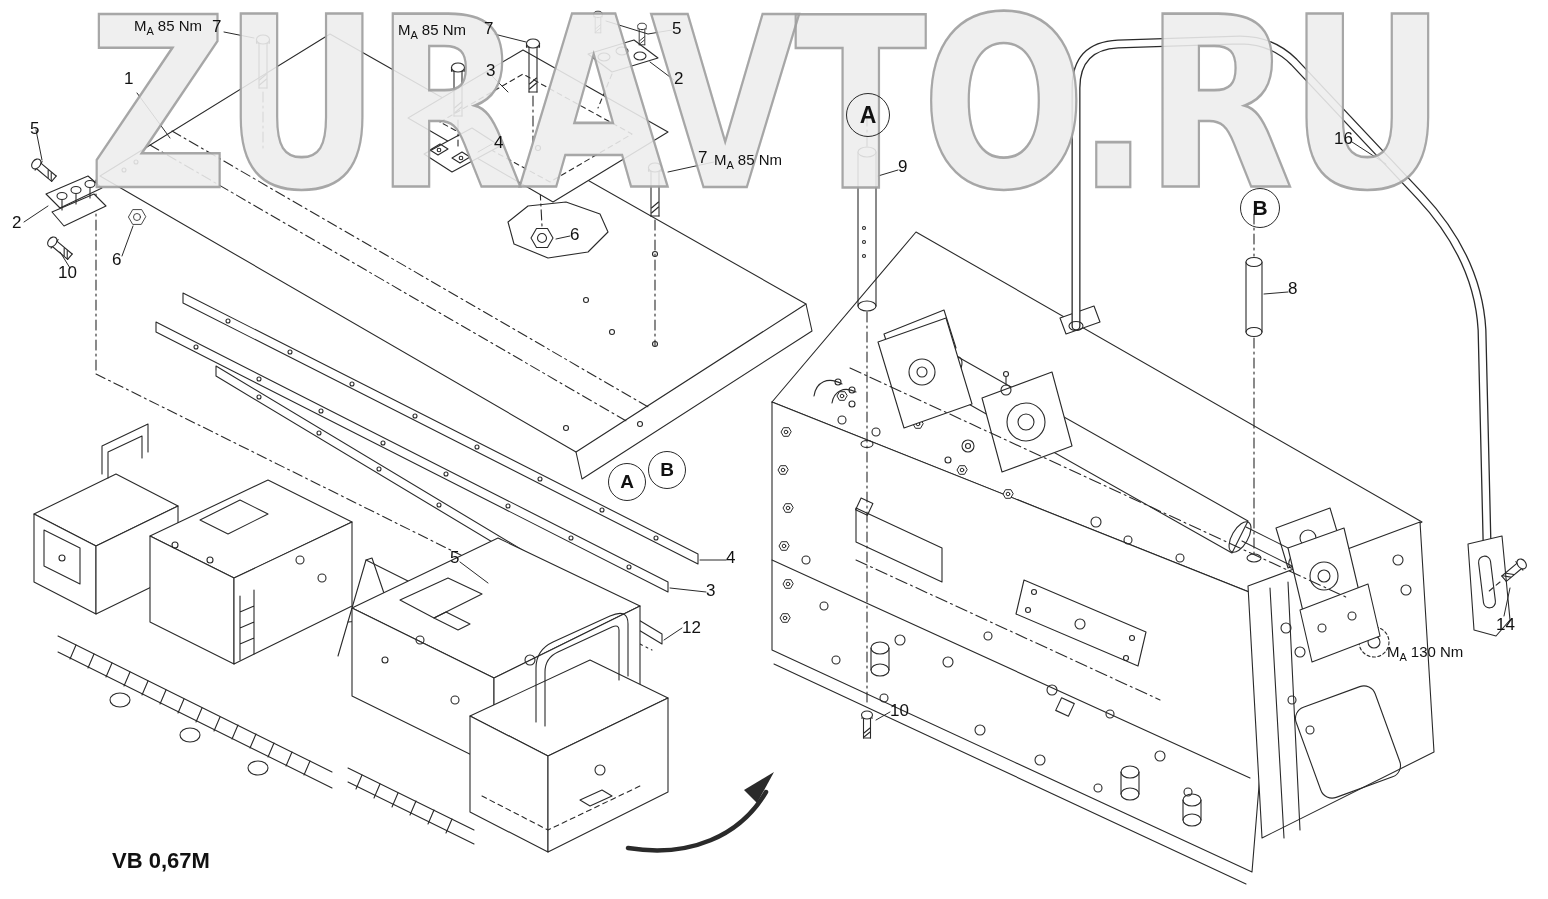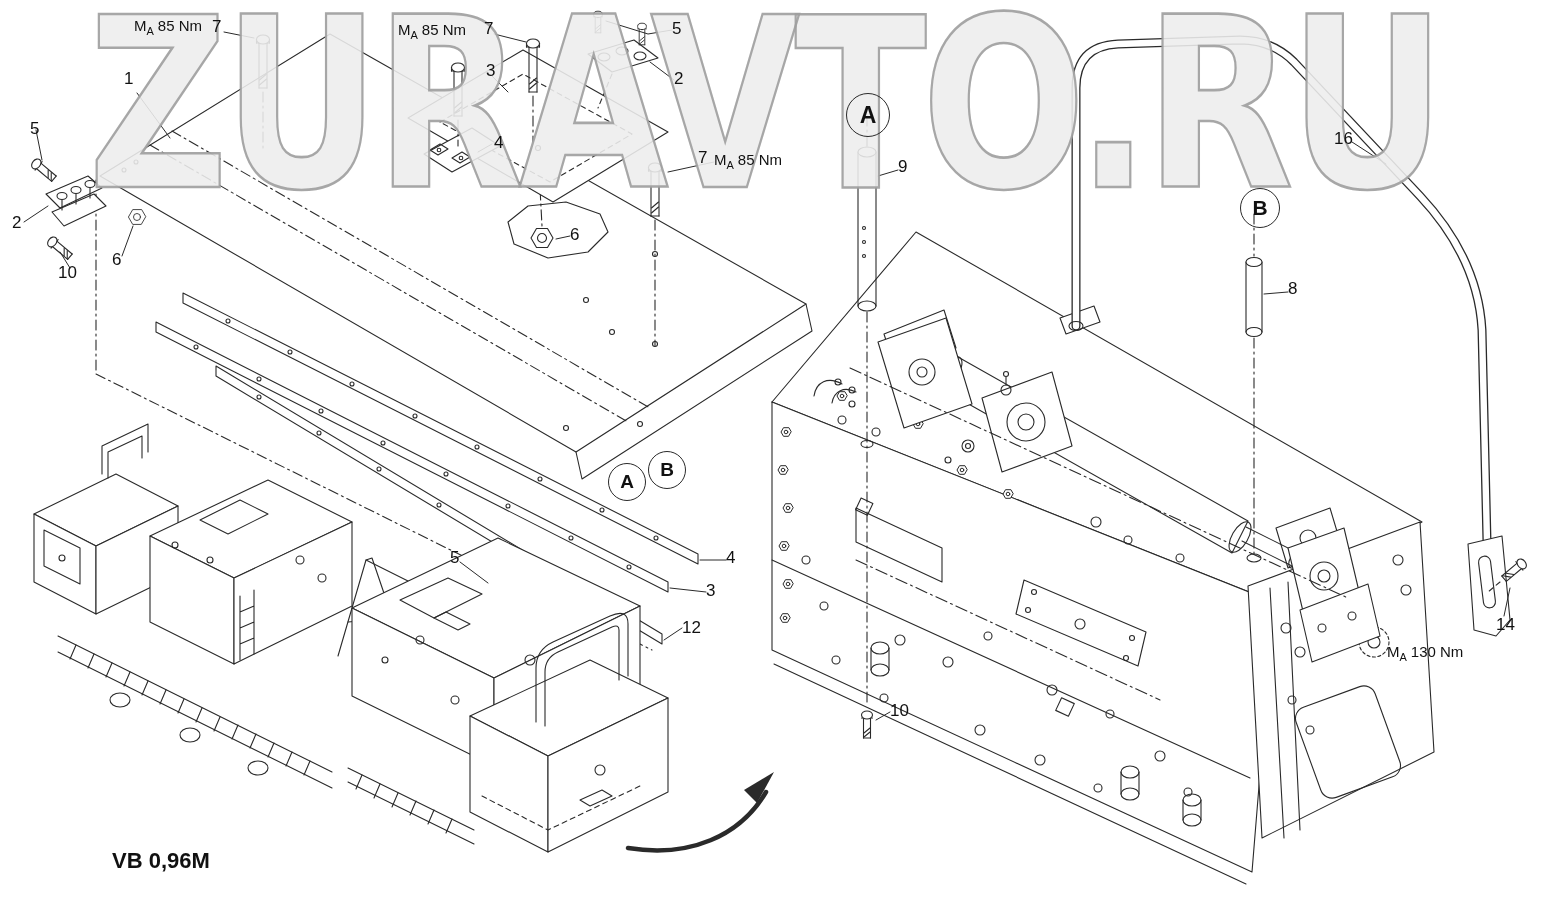--- a/index.html
+++ b/index.html
@@ -440,15 +440,15 @@
 <div class="callout" style="left:890px;top:702px">10</div>
 <div class="callout" style="left:1288px;top:280px">8</div>
 <div class="callout" style="left:1334px;top:130px">16</div>
 <div class="callout" style="left:1496px;top:616px">14</div>
 
 <div class="marker" style="left:608px;top:463px;width:38px;height:38px;font-size:19px">A</div>
 <div class="marker" style="left:648px;top:451px;width:38px;height:38px;font-size:19px">B</div>
 <div class="marker" style="left:846px;top:93px;width:44px;height:44px;font-size:23px">A</div>
 <div class="marker" style="left:1240px;top:188px;width:40px;height:40px;font-size:21px">B</div>
 
-<div class="model" style="left:112px;top:848px">VB 0,96M</div>
+<div class="model" style="left:112px;top:848px">VB 0,67M</div>
 
 </div>
 
 </body></html>

